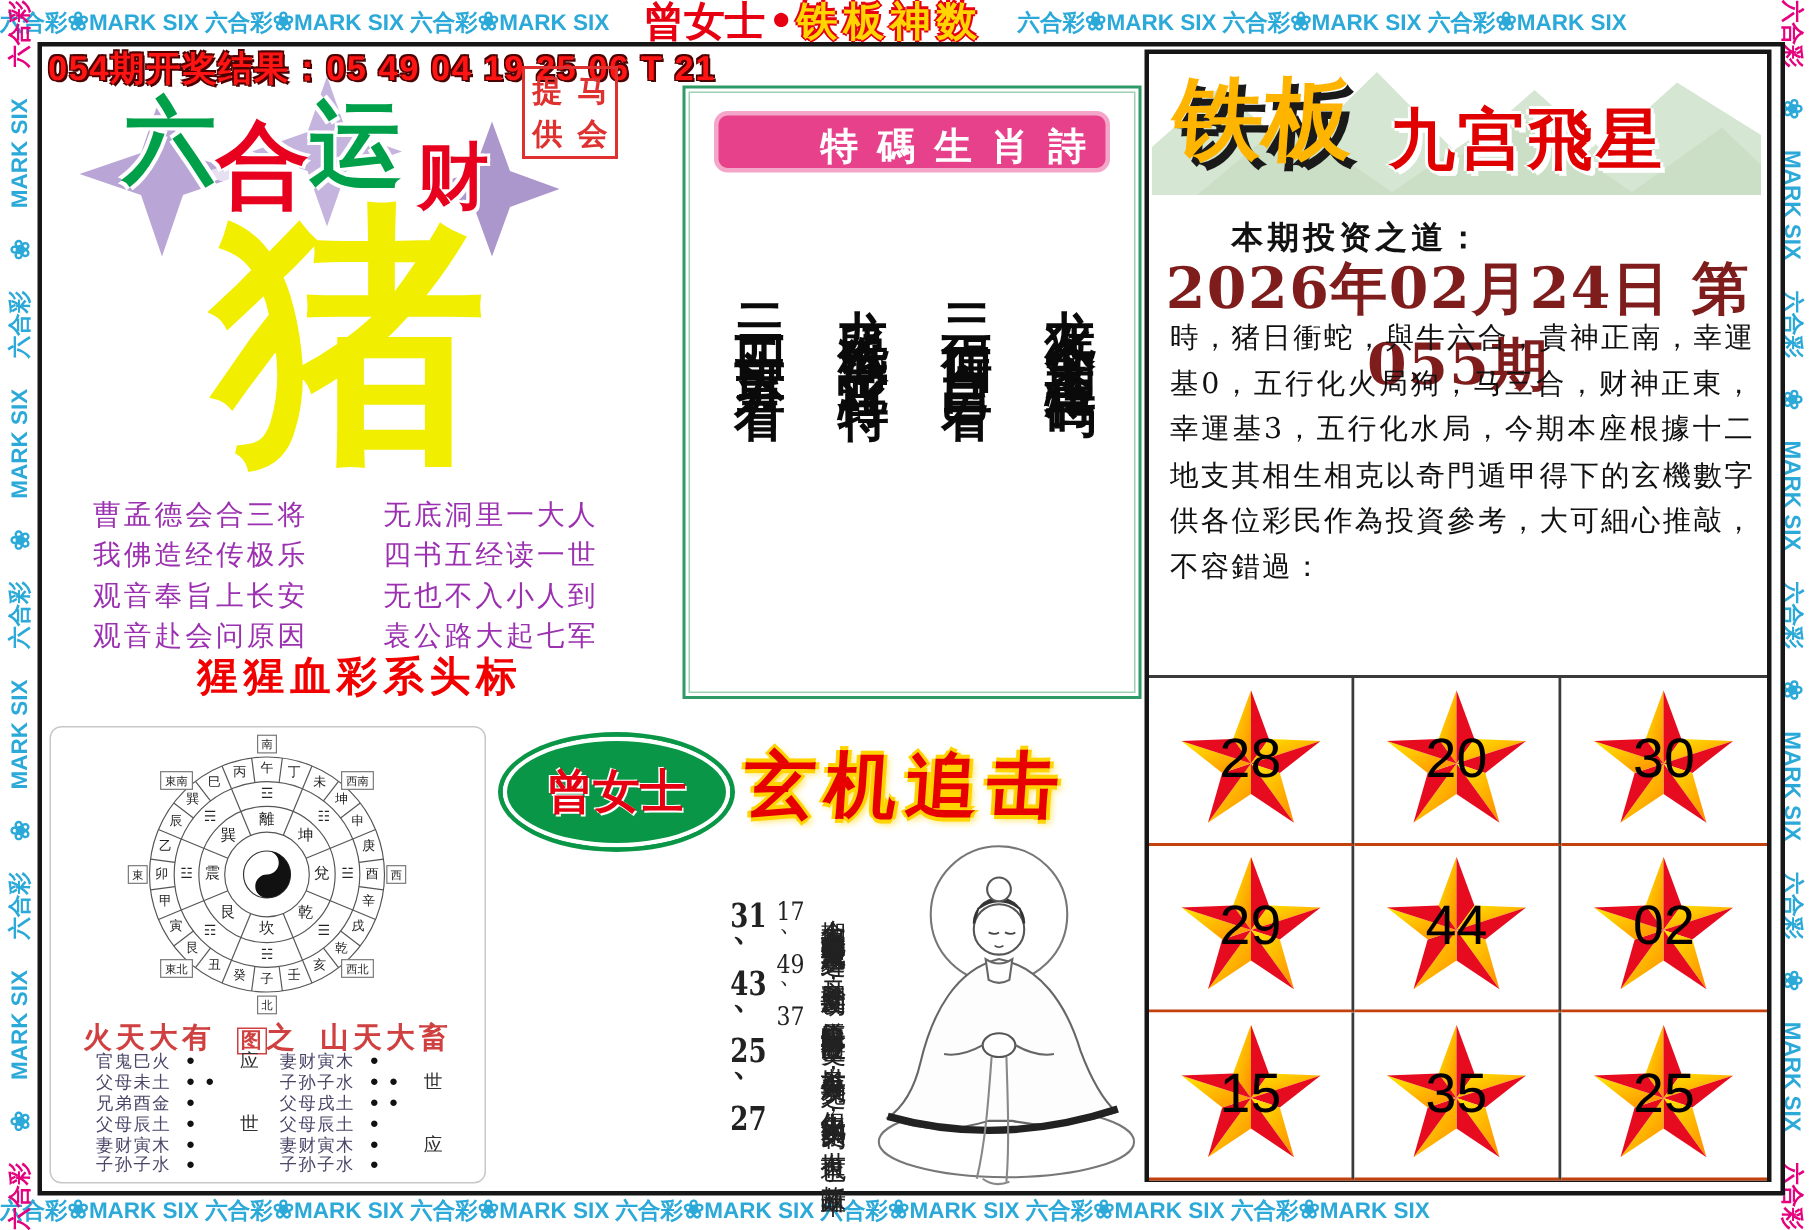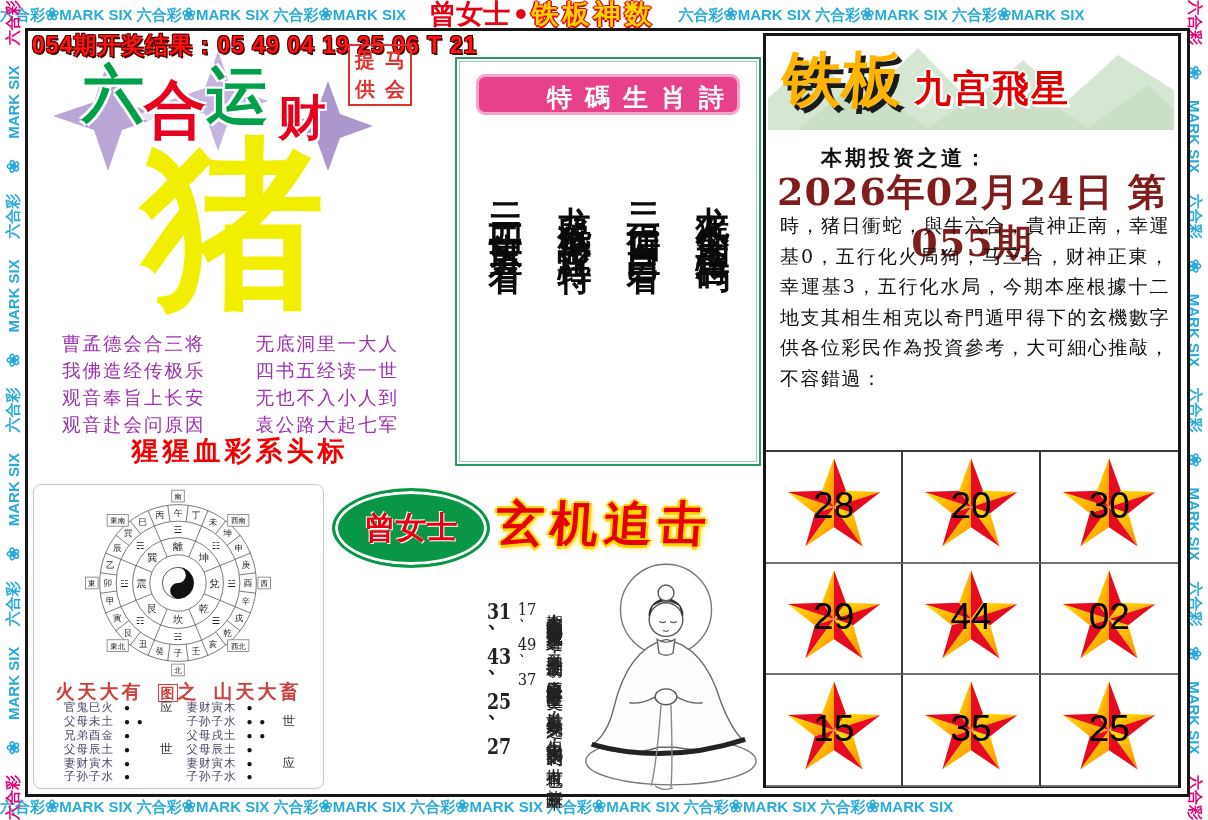--- a/index.html
+++ b/index.html
@@ -60,33 +60,33 @@
   #shige-cols{position:absolute;left:12px;right:12px;top:120px;bottom:6px;writing-mode:vertical-rl;
     font-family:"DejaVu Serif",serif;font-size:34px;color:#0a0a0a;font-weight:600;}
   .sh-col{line-height:69px;letter-spacing:9px;}
 
   
   #right-panel{position:absolute;left:763px;top:33px;width:418px;height:755px;border:3px solid #161616;
     background:#fff;box-sizing:border-box;}
   #zigzag{position:absolute;left:2px;top:4px;}
   #tb-title{position:absolute;left:16px;top:4px;font-size:60px;font-weight:bold;color:#ffb400;
     font-family:"DejaVu Serif",serif;text-shadow:5px 5px 0 #1a1a1a;transform:skewX(-4deg);}
-  #jg-title{position:absolute;left:148px;top:28px;font-size:37px;font-weight:bold;color:#e00000;
+  #jg-title{position:absolute;left:160px;top:28px;font-size:44px;font-weight:bold;color:#e00000;
     font-family:"DejaVu Serif",serif;letter-spacing:2px;
     text-shadow:-2px 0 #fff,2px 0 #fff,0 -2px #fff,0 2px #fff,3px 3px 0 #fff;}
   #invest-intro{position:absolute;left:55px;top:108px;font-size:21px;font-weight:bold;
     font-family:"DejaVu Serif",serif;letter-spacing:3px;color:#111;}
   #invest-date{position:absolute;left:0;top:131px;width:100%;text-align:center;font-size:38px;font-weight:bold;
     font-family:"DejaVu Serif",serif;letter-spacing:1px;color:#7f1d1d;}
   #invest-para{position:absolute;left:14px;top:174px;width:390px;font-size:19px;line-height:30.5px;
     font-family:"DejaVu Serif",serif;letter-spacing:1.5px;color:#111;text-align:justify;}
   #star-grid{position:absolute;left:0px;top:414px;width:412px;height:335px;display:grid;
     grid-template-columns:repeat(3,1fr);grid-template-rows:repeat(3,1fr);border-top:2px solid #3a3a3a;}
-  .star-cell{position:relative;border-right:2px solid #3a3a3a;border-bottom:2px solid #737373;
-    display:flex;align-items:flex-start;justify-content:center;background:#fff;}
+  .star-cell{position:relative;border-right:2px solid #3a3a3a;border-bottom:2px solid #c2410c;
+    display:flex;align-items:flex-end;justify-content:center;background:#fff;}
   .star-cell:nth-child(3n){border-right:none;}
   .star-num{position:absolute;left:50%;top:50%;transform:translate(-50%,-52%);font-size:37px;color:#000;
     font-family:"Liberation Sans",sans-serif;font-weight:500;}
 
   
   #compass-panel{position:absolute;left:33px;top:484px;width:289px;height:303px;border:1px solid #c8c8c8;
     border-radius:8px;background:#fff;}
   #compass-svg{position:absolute;left:4px;top:4px;}
   #hex-title{position:absolute;left:0;top:194px;width:100%;display:flex;justify-content:center;gap:14px;
     font-family:"DejaVu Serif",serif;font-size:19px;font-weight:bold;color:#d04040;letter-spacing:3px;}

